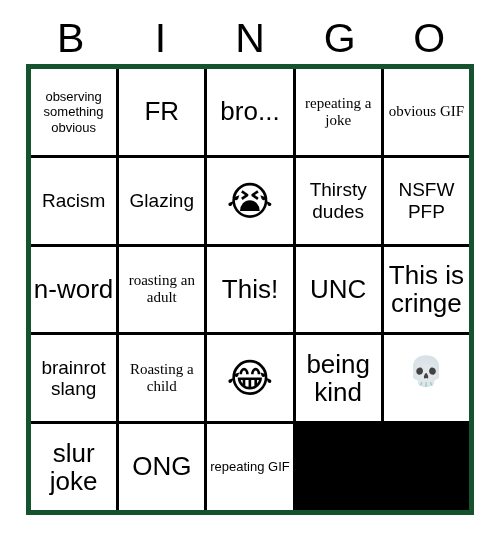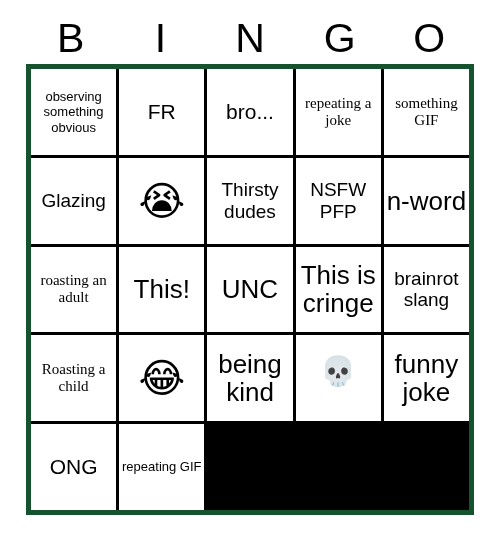--- a/index.html
+++ b/index.html
@@ -74,21 +74,21 @@
     width: 100%;
     line-height: 1.08;
     word-break: break-word;
   }
 
   
   .size-xs .cell-text { font-size: 13px; line-height: 1.18; }
   .size-sm .cell-text { font-size: 15px; line-height: 1.15; font-family: Liberation Serif, serif; }
   .size-md .cell-text { font-size: 19px; line-height: 1.12; }
   .size-lg .cell-text { font-size: 26px; line-height: 1.08; }
-  .size-xl .cell-text { font-size: 21px; line-height: 1.05; }
+  .size-xl .cell-text { font-size: 26px; line-height: 1.05; }
 
   
   .cell.emoji .cell-text {
     font-family: "DejaVu Sans", sans-serif;
   }
   .emoji-lg .cell-text { font-size: 40px; line-height: 1; }
   .emoji-sm .cell-text { font-size: 29px; line-height: 1; }
   .cell.emoji.raise { align-items: flex-start; padding-top: 22px; }
 </style>
 </head>
@@ -111,21 +111,24 @@
       <div class="cell size-xl">
         <span class="cell-text">FR</span>
       </div>
       <div class="cell size-xl">
         <span class="cell-text">bro...</span>
       </div>
       <div class="cell size-sm">
         <span class="cell-text">repeating a joke</span>
       </div>
       <div class="cell size-sm">
-        <span class="cell-text">something GIF</span>
+        <span class="cell-text">obvious GIF</span>
+      </div>
+      <div class="cell size-md">
+        <span class="cell-text">Racism</span>
       </div>
       <div class="cell size-md">
         <span class="cell-text">Glazing</span>
       </div>
       <div class="cell emoji emoji-lg">
         <span class="cell-text">😭</span>
       </div>
       <div class="cell size-md">
         <span class="cell-text">Thirsty dudes</span>
       </div>
@@ -156,21 +159,21 @@
       <div class="cell emoji emoji-lg">
         <span class="cell-text">😂</span>
       </div>
       <div class="cell size-lg">
         <span class="cell-text">being kind</span>
       </div>
       <div class="cell emoji emoji-sm raise">
         <span class="cell-text">💀</span>
       </div>
       <div class="cell size-lg">
-        <span class="cell-text">funny joke</span>
+        <span class="cell-text">slur joke</span>
       </div>
       <div class="cell size-xl">
         <span class="cell-text">ONG</span>
       </div>
       <div class="cell size-xs">
         <span class="cell-text">repeating GIF</span>
       </div>
     </div>
 
 </div>

